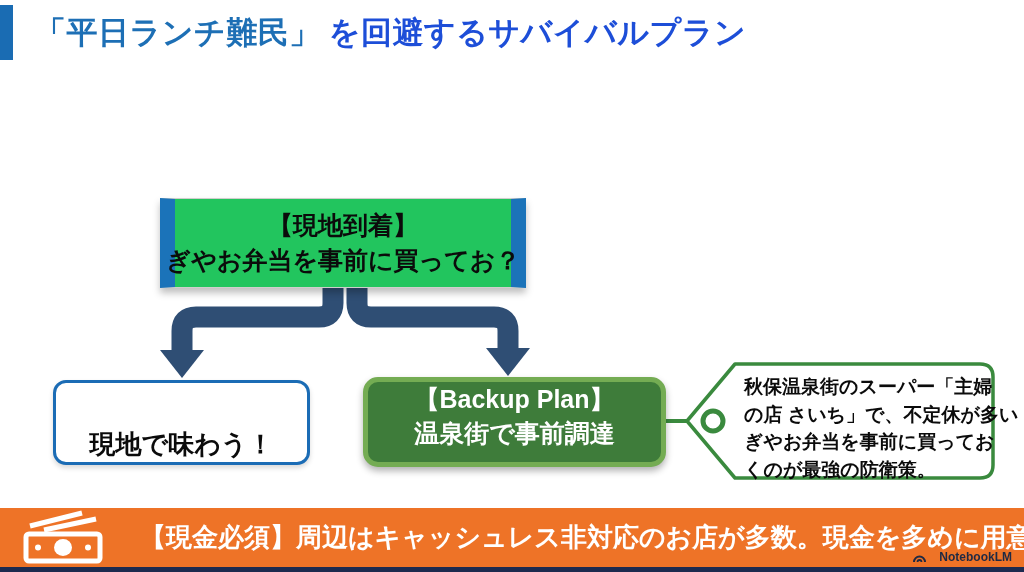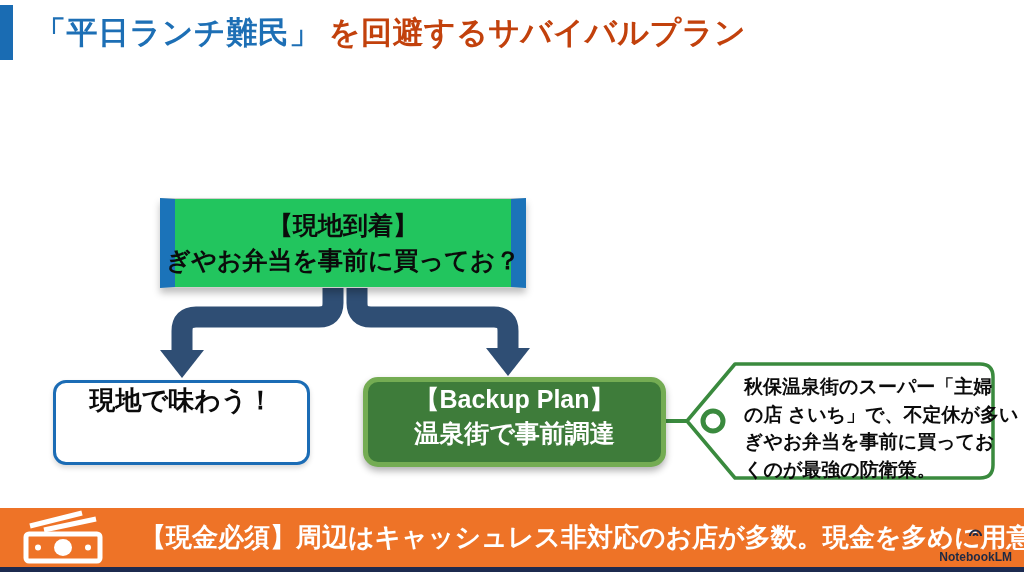--- a/index.html
+++ b/index.html
@@ -10,21 +10,21 @@
   }
   .slide{position:relative;width:1024px;height:572px;overflow:hidden;background:#ffffff;}
 
   
   .title-accent{position:absolute;left:0;top:5px;width:13px;height:55px;background:#1A6CB3;}
   .page-title{
     position:absolute;left:35px;top:11px;margin:0;
     font-size:31px;font-weight:900;line-height:44px;letter-spacing:.5px;white-space:nowrap;
   }
   .page-title .hl{color:#1D6FB5;}
-  .page-title .rest{color:#c2410c;margin-left:8px;}
+  .page-title .rest{color:#1d4ed8;margin-left:8px;}
 
   
   .problem-banner{
     position:absolute;left:26px;top:82px;width:968px;height:62px;
     background:#EFEFED;border:2px solid #8E8E8E;
     display:flex;align-items:center;justify-content:center;
     box-shadow:0 3px 5px rgba(0,0,0,.18);
   }
   .problem-banner span{font-size:23px;font-weight:bold;color:#0B0B0B;white-space:nowrap;}
 
@@ -40,21 +40,21 @@
   }
   .decision-box div{font-size:25px;font-weight:900;line-height:35px;color:#0B0B0B;white-space:nowrap;}
 
   
   .connectors{position:absolute;left:0;top:0;width:1024px;height:572px;pointer-events:none;}
 
   
   .option-left{
     position:absolute;left:53px;top:380px;width:257px;height:85px;
     background:#ffffff;border:3px solid #1B6CB5;border-radius:13px;box-sizing:border-box;
-    display:flex;align-items:flex-start;justify-content:center;
+    display:flex;align-items:flex-end;justify-content:center;
     box-shadow:0 3px 5px rgba(0,0,0,.15);
   }
   .option-left span{font-size:26px;font-weight:900;color:#0B0B0B;white-space:nowrap;}
 
   
   .option-right{
     position:absolute;left:363px;top:377px;width:303px;height:90px;
     background:#3E7C3A;border:5px solid #74AC53;border-radius:15px;box-sizing:border-box;
     display:flex;flex-direction:column;align-items:center;
     box-shadow:0 4px 7px rgba(0,0,0,.3);
@@ -68,21 +68,21 @@
   
   .footer{
     position:absolute;left:0;top:508px;width:1024px;height:59px;background:#EE7327;
   }
   .footer-icon{position:absolute;left:16px;top:2px;}
   .footer-text{
     position:absolute;left:140px;top:0;height:59px;display:flex;align-items:center;
     font-size:26px;font-weight:900;color:#ffffff;white-space:nowrap;
   }
   .brand{
-    position:absolute;right:12px;bottom:3px;display:flex;align-items:center;gap:12px;flex-direction:column;
+    position:absolute;right:12px;bottom:3px;display:flex;align-items:center;gap:12px;
   }
   .brand span{font-size:12px;font-weight:bold;color:#1F2A44;}
   .bottom-strip{position:absolute;left:0;top:567px;width:1024px;height:5px;background:#1C2A4F;}
 </style>
 </head>
 <body>
 
 <div class="slide">
 
   <svg class="connectors" viewBox="0 0 1024 572" xmlns="http://www.w3.org/2000/svg">

